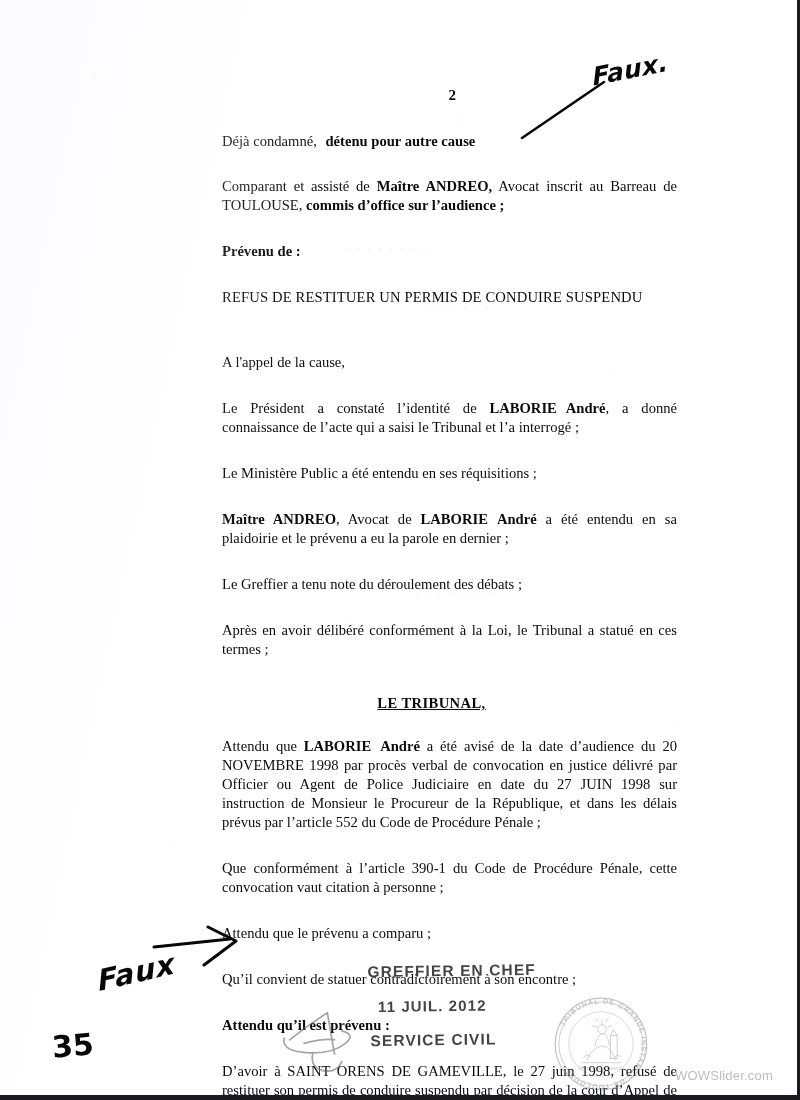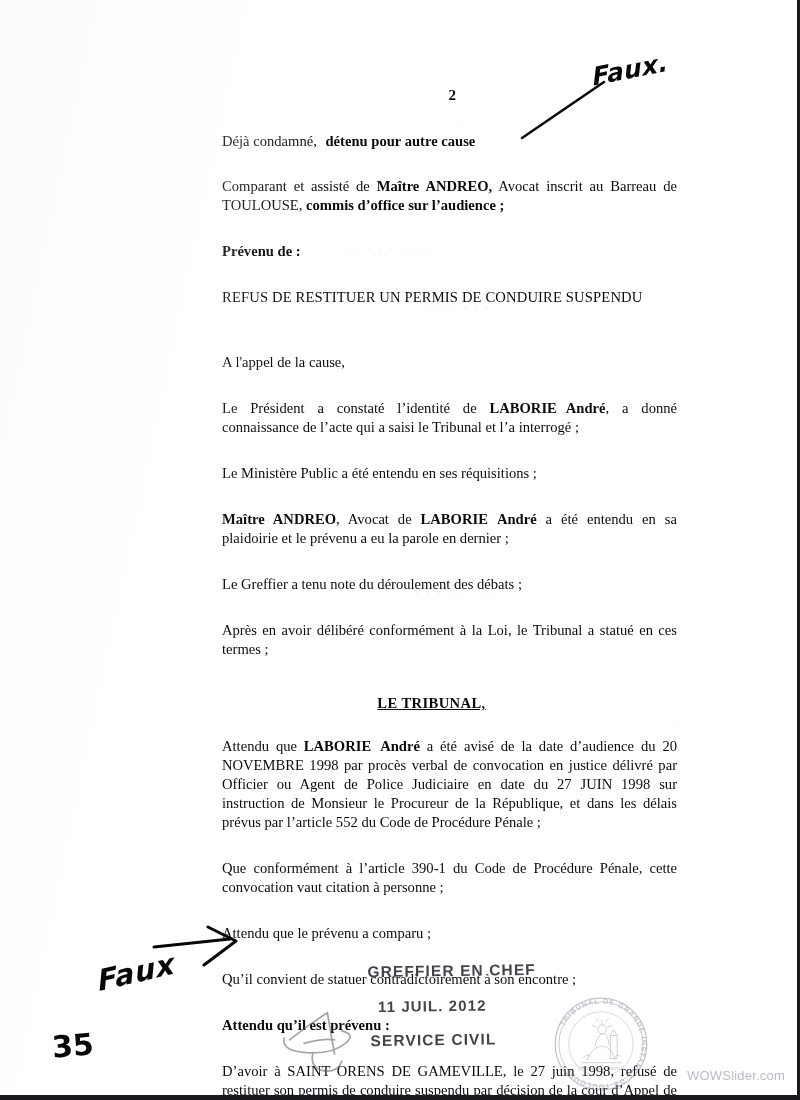--- a/index.html
+++ b/index.html
@@ -182,21 +182,21 @@
     width: 92px;
     height: 72px;
     z-index: 4;
     opacity: .55;
   }
   .signature-a svg { display:block; width:100%; height:100%; }
 
   
   .watermark {
     position: absolute;
-    right: 12px;
+    right: 24px;
     bottom: 12px;
     z-index: 7;
     font-family: "Liberation Sans", sans-serif;
     font-size: 13px;
     color: #b9b9c4;
     letter-spacing: .2px;
     text-shadow: 0 1px 0 #ffffff;
   }
 </style>
 </head>

